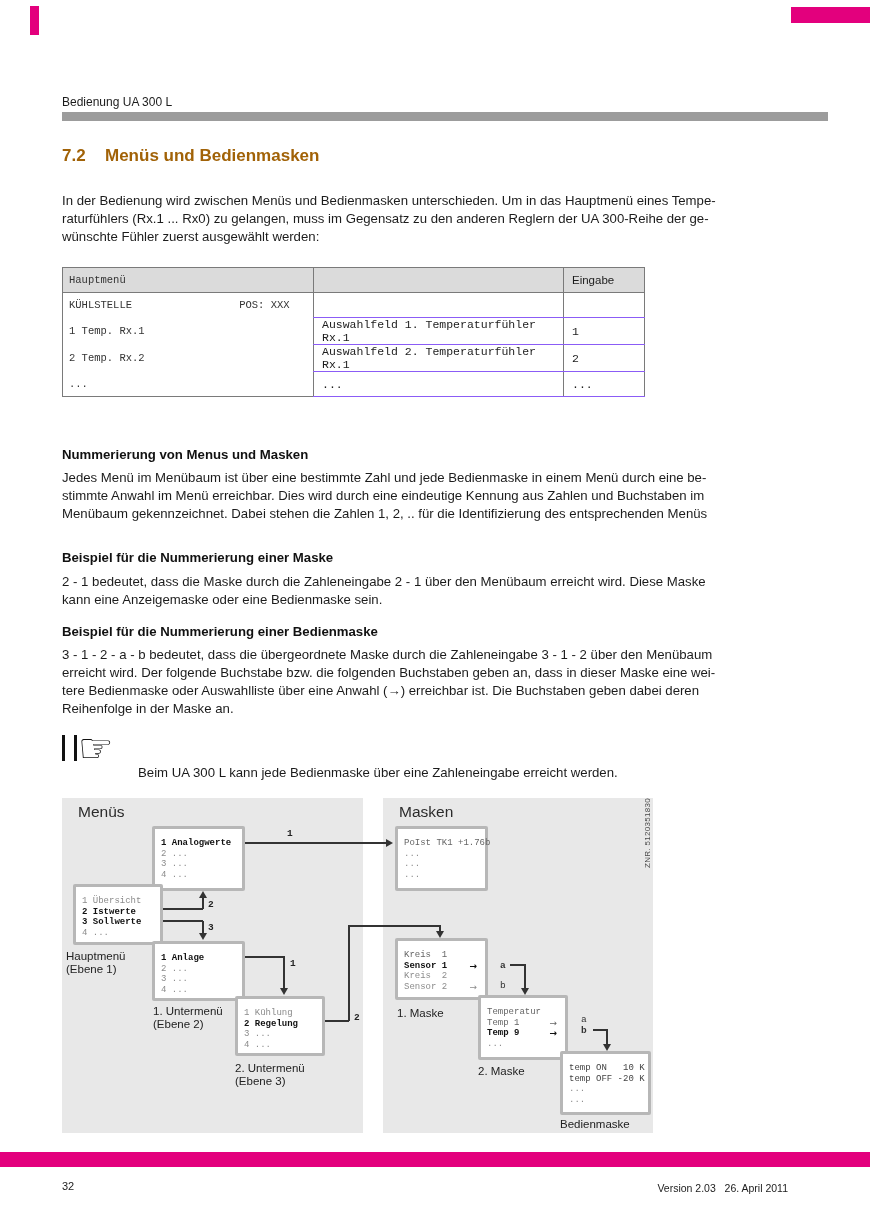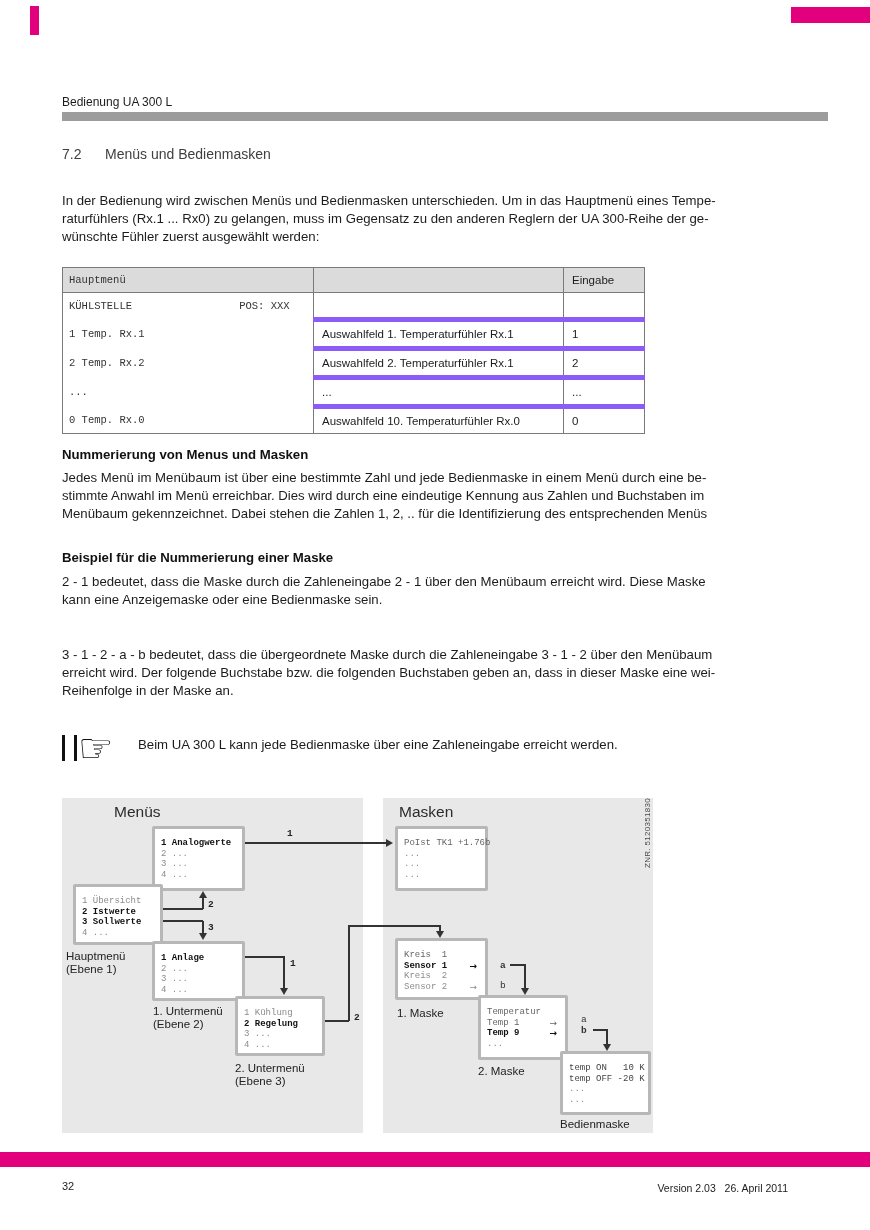--- a/index.html
+++ b/index.html
@@ -5,39 +5,39 @@
   html,body{margin:0;padding:0;background:#ffffff;}
   .page{position:relative;width:870px;height:1230px;background:#fff;overflow:hidden;
         font-family:"Liberation Sans",sans-serif;color:#1c1c1c;}
   .abs{position:absolute;}
   .b{font-weight:bold;color:#111;}
   .accent{background:#E3007D;}
   
   .runhead{font-size:12px;color:#1c1c1c;}
   .headrule{background:#9c9c9c;}
   
-  .h1{font-size:14px;font-weight:normal;color:#404040;}
+  .h1{font-size:17px;font-weight:bold;color:#a16207;}
   .h1 .num{display:inline-block;width:43px;}
   .h2{font-size:13.2px;font-weight:bold;color:#111;white-space:nowrap;}
   .para div{font-size:13.2px;line-height:18px;white-space:nowrap;color:#1c1c1c;}
   
   table.menu{border-collapse:collapse;border:1px solid #7a7a7a;table-layout:fixed;}
   table.menu td,table.menu th{height:24px;vertical-align:middle;overflow:hidden;}
   table.menu .c1{font-family:"Liberation Mono","DejaVu Sans Mono",monospace;white-space:pre;
                  font-size:10.5px;padding:0 0 0 6px;text-align:left;font-weight:normal;color:#333;}
   table.menu .c2,{}
   table.menu .c2{font-size:11.5px;padding:0 0 0 8px;border-left:1px solid #7a7a7a;text-align:left;font-weight:normal;color:#1c1c1c;}
   table.menu .c3{font-size:11.5px;padding:0 0 0 8px;border-left:1px solid #7a7a7a;text-align:left;font-weight:normal;color:#1c1c1c;}
   table.menu thead th{background:#dbdbdb;border-bottom:1px solid #7a7a7a;}
-  table.menu td.bb{border-bottom:5px solid #8b5cf6;}
+  table.menu td.bb{border-bottom:1px solid #8b5cf6;font-family:Liberation Mono, monospace;}
   
   .manicule{display:flex;align-items:center;}
   .manicule .bars{width:9px;height:26px;border-left:3px solid #111;border-right:3px solid #111;margin-right:1px;}
   .manicule .hand{font-family:"DejaVu Sans",sans-serif;font-size:40px;line-height:38px;color:#111;}
-  .notetext{font-size:13.2px;white-space:nowrap;}
+  .notetext{font-size:13.2px;white-space:nowrap;margin-top:28px;}
   
   .panel{background:#e8e8e8;}
   .ptitle{font-size:15.5px;color:#2b2b2b;}
   .dbox{position:absolute;box-sizing:border-box;background:#fff;border:3px solid #b7b7b7;border-radius:2px;
         padding-top:9px;padding-left:6px;}
   .dbox .row{height:10.5px;line-height:10.5px;font-size:9px;
              font-family:"Liberation Mono","DejaVu Sans Mono",monospace;white-space:pre;color:#555;}
   .dbox .dim{color:#8c8c8c;}
   .dbox .mid{color:#666;}
   .dbox .dk{color:#444;}
@@ -110,56 +110,53 @@
       <tr>
         <td class="c1">2 Temp. Rx.2</td>
         <td class="c2 bb">Auswahlfeld 2. Temperaturfühler Rx.1</td>
         <td class="c3 bb">2</td>
       </tr>
       <tr>
         <td class="c1">...</td>
         <td class="c2 bb">...</td>
         <td class="c3 bb">...</td>
       </tr>
-      <tr>
-        <td class="c1">0 Temp. Rx.0</td>
-        <td class="c2">Auswahlfeld 10. Temperaturfühler Rx.0</td>
-        <td class="c3">0</td>
-      </tr>
     </tbody>
   </table>
 
   <div class="abs h2" style="left:62px;top:447px;">Nummerierung von Menus und Masken</div>
   <div class="abs para" style="left:62px;top:469px;">
     <div>Jedes Menü im Menübaum ist über eine bestimmte Zahl und jede Bedienmaske in einem Menü durch eine be-</div>
     <div>stimmte Anwahl im Menü erreichbar. Dies wird durch eine eindeutige Kennung aus Zahlen und Buchstaben im</div>
     <div>Menübaum gekennzeichnet. Dabei stehen die Zahlen 1, 2, .. für die Identifizierung des entsprechenden Menüs</div>
   </div>
 
   <div class="abs h2" style="left:62px;top:550px;">Beispiel für die Nummerierung einer Maske</div>
   <div class="abs para" style="left:62px;top:573px;">
     <div>2 - 1 bedeutet, dass die Maske durch die Zahleneingabe 2 - 1 über den Menübaum erreicht wird. Diese Maske</div>
     <div>kann eine Anzeigemaske oder eine Bedienmaske sein.</div>
   </div>
 
+  <div class="abs h2" style="left:62px;top:624px;">Beispiel für die Nummerierung einer Bedienmaske</div>
   <div class="abs para" style="left:62px;top:646px;">
     <div>3 - 1 - 2 - a - b bedeutet, dass die übergeordnete Maske durch die Zahleneingabe 3 - 1 - 2  über den Menübaum</div>
     <div>erreicht wird. Der folgende Buchstabe bzw. die folgenden Buchstaben geben an, dass in dieser Maske eine wei-</div>
+    <div>tere Bedienmaske oder Auswahlliste über eine Anwahl (→) erreichbar ist. Die Buchstaben geben dabei deren</div>
     <div>Reihenfolge in der Maske an.</div>
   </div>
 
   <div class="abs manicule" style="left:62px;top:729px;">
     <span class="bars"></span>
     <span class="hand">☞</span>
   </div>
   <div class="abs notetext" style="left:138px;top:737px;">Beim UA 300 L kann jede Bedienmaske über eine Zahleneingabe erreicht werden.</div>
 
   <div class="abs panel" style="left:62px;top:798px;width:301px;height:335px;"></div>
   <div class="abs panel" style="left:383px;top:798px;width:270px;height:335px;"></div>
-  <div class="abs ptitle" style="left:78px;top:803px;margin-left:36px;">Menüs</div>
+  <div class="abs ptitle" style="left:78px;top:803px;">Menüs</div>
   <div class="abs ptitle" style="left:399px;top:803px;">Masken</div>
   <div class="abs znr" style="left:612px;top:825px;width:74px;height:12px;">ZNR. 5120351830</div>
 
   <div class="dbox" style="left:152px;top:826px;width:93px;height:65px;">
     <div class="row b">1 Analogwerte</div>
     <div class="row dim">2 ...</div>
     <div class="row dim">3 ...</div>
     <div class="row dim">4 ...</div>
   </div>
 

